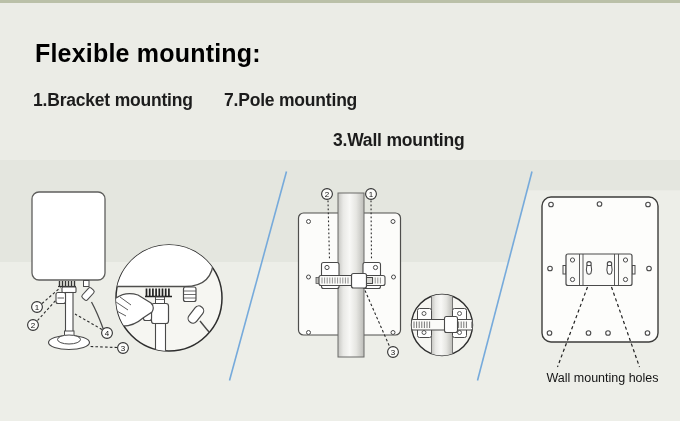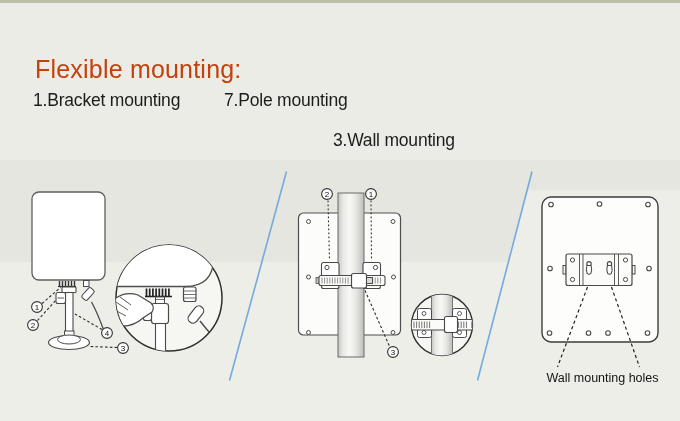--- a/index.html
+++ b/index.html
@@ -3,25 +3,25 @@
 <meta charset="utf-8">
 <style>
   html,body { margin:0; padding:0; }
   body {
     width:680px; height:421px; position:relative; overflow:hidden;
     background:#ebece6;
     font-family:"Liberation Sans", sans-serif;
   }
   .topline { position:absolute; left:0; top:0; width:680px; height:2.5px; background:#aab293; opacity:.75; }
   .title {
-    position:absolute; left:35px; top:55px; margin:0;
-    font-size:25px; font-weight:normal; letter-spacing:.2px; color:#c2410c;
+    position:absolute; left:35px; top:39px; margin:0;
+    font-size:25px; font-weight:bold; letter-spacing:.2px; color:#000000;
   }
   .option {
-    position:absolute; top:90px; font-size:17.5px; font-weight:normal;
+    position:absolute; top:90px; font-size:17.5px; font-weight:bold;
     letter-spacing:-.2px; color:#1c1c1c; white-space:nowrap;
   }
   #opt1 { left:33px; }
   #opt2 { left:224px; }
   #opt3 { left:333px;margin-top:40px; }
   svg.scene { position:absolute; left:0; top:0; }
   svg text { font-family:"Liberation Sans", sans-serif; }
   .callout-num { font-size:8px; fill:#111; }
   .caption-text { font-size:12.5px; fill:#141414; }
 </style>

